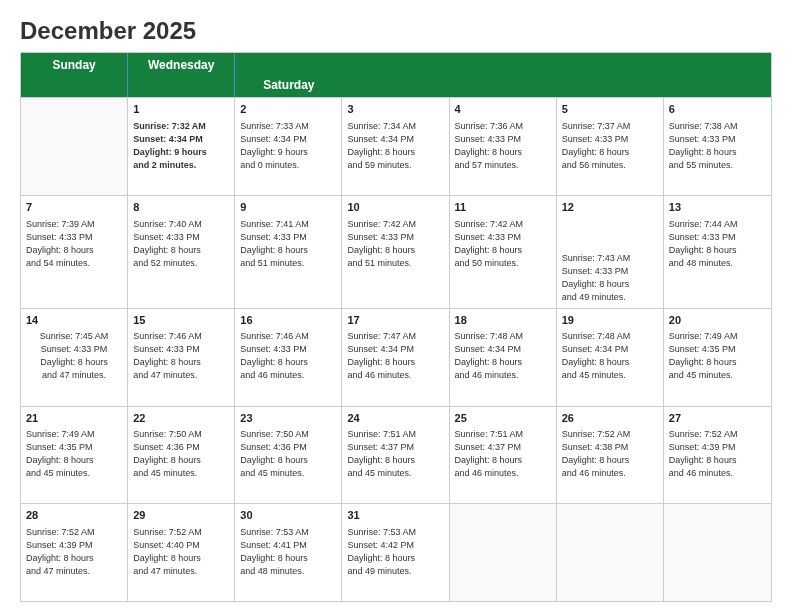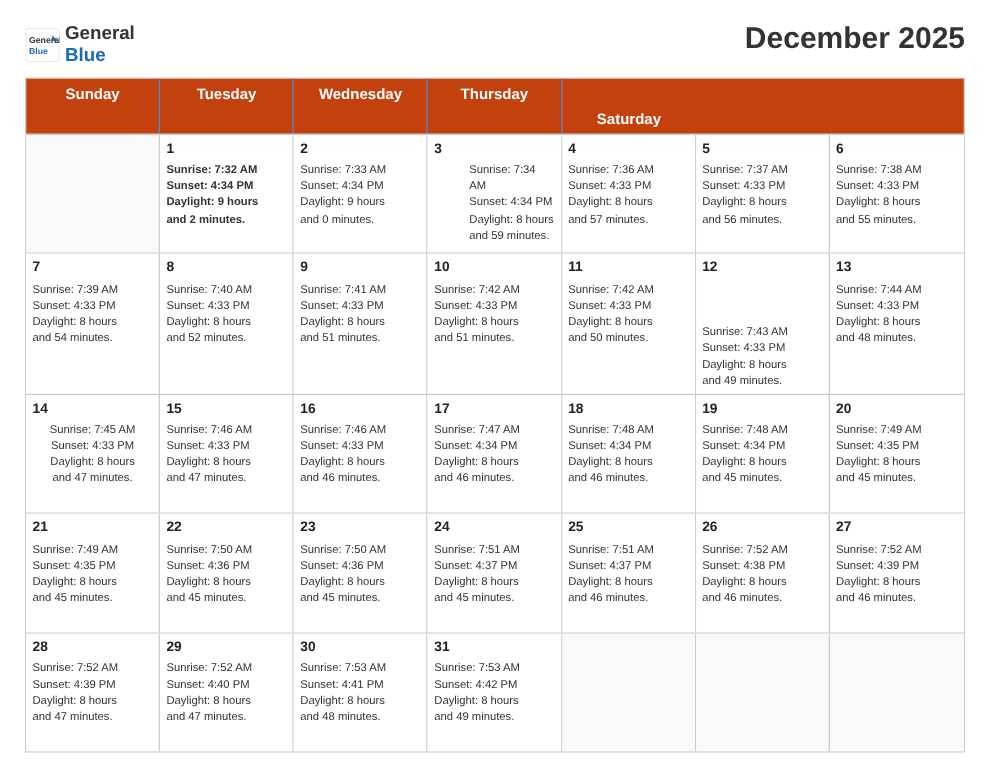--- a/index.html
+++ b/index.html
@@ -57,21 +57,21 @@
     }
     .calendar {
       flex: 1;
       display: flex;
       flex-direction: column;
       border: 1px solid #ccc;
     }
     .cal-header-row {
       display: grid;
       grid-template-columns: repeat(7, 1fr);
-      background: #c2410c;
+      background: #15803d;
     }
     .cal-header-cell {
       color: #fff;
       font-size: 12px;
       font-weight: bold;
       text-align: center;
       padding: 5px 2px;
       border-right: 1px solid #4a8dd5;
     }
     .cal-header-cell:last-child {
@@ -115,46 +115,29 @@
       font-size: 9px;
       color: #333;
       line-height: 1.45;
     }
   </style>
 </head>
 <body>
 
 <div class="page">
   <div class="header">
-    <div class="logo">
-      <svg class="logo-icon" viewBox="0 0 36 36">
-
-        <rect x="1" y="1" width="34" height="34" rx="3" fill="white" stroke="#ccc" stroke-width="0.5"></rect>
-        <text x="4" y="16" font-size="9" font-weight="bold" fill="#333" font-family="Arial">General</text>
-        <text x="4" y="27" font-size="9" font-weight="bold" fill="#1a6bb5" font-family="Arial">Blue</text>
-        <polygon points="28,8 34,14 28,14" fill="#1a6bb5"></polygon>
-      </svg>
-      <div>
-        <div class="logo-text">
-          <span style="color:#333">General</span><br>
-          <span style="color:#1a6bb5">Blue</span>
-        </div>
-      </div>
-    </div>
     <div class="title-block">
       <div class="month-title">December 2025</div>
     </div>
   </div>
 
   <div class="calendar">
     <div class="cal-header-row">
     <div class="cal-header-cell">Sunday</div>
-        <div class="cal-header-cell">Tuesday</div>
         <div class="cal-header-cell">Wednesday</div>
-        <div class="cal-header-cell">Thursday</div>
         <div class="cal-header-cell">Saturday</div>
       </div>
     <div class="cal-body">
     <div class="cal-week">
           <div class="cal-cell empty"></div>
           <div class="cal-cell">
             <span class="day-num">1</span>
             <div class="cell-info" style="white-space: pre-line; font-weight: bold;">Sunrise: 7:32 AM
 Sunset: 4:34 PM
 Daylight: 9 hours
@@ -162,21 +145,21 @@
           </div>
           <div class="cal-cell">
             <span class="day-num">2</span>
             <div class="cell-info" style="white-space: pre-line;">Sunrise: 7:33 AM
 Sunset: 4:34 PM
 Daylight: 9 hours
 and 0 minutes.</div>
           </div>
           <div class="cal-cell">
             <span class="day-num">3</span>
-            <div class="cell-info" style="white-space: pre-line; margin-left: 28px;">Sunrise: 7:34 AM
+            <div class="cell-info" style="white-space: pre-line;">Sunrise: 7:34 AM
 Sunset: 4:34 PM
 Daylight: 8 hours
 and 59 minutes.</div>
           </div>
           <div class="cal-cell">
             <span class="day-num">4</span>
             <div class="cell-info" style="white-space: pre-line;">Sunrise: 7:36 AM
 Sunset: 4:33 PM
 Daylight: 8 hours
 and 57 minutes.</div>

